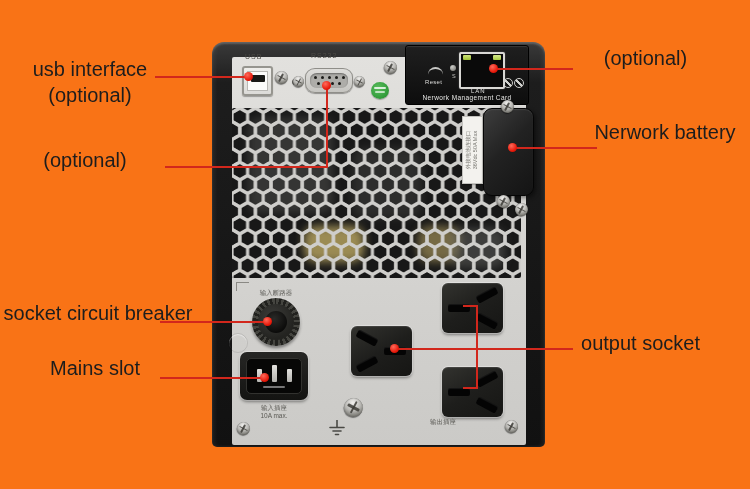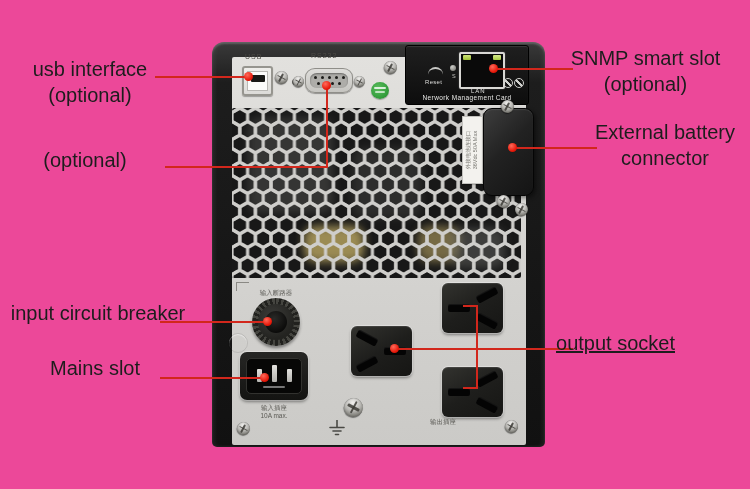--- a/index.html
+++ b/index.html
@@ -1,16 +1,16 @@
 <!DOCTYPE html>
 <html><head>
 <meta charset="utf-8">
 <style>
   html,body{margin:0;padding:0;background:#fff;}
-  #canvas{position:relative;width:750px;height:489px;background:#ec4899;overflow:hidden;
+  #canvas{position:relative;width:750px;height:489px;background:#f97316;overflow:hidden;
           font-family:"Liberation Sans",sans-serif;}
 
   
   .ann{position:absolute;font-size:20px;line-height:26px;color:#1d1d1d;text-align:center;z-index:10;}
 
   
   .rline{position:absolute;background:#d2271c;height:2px;z-index:9;}
   .rline.v{width:2px;}
   .dot{position:absolute;width:9px;height:9px;border-radius:50%;z-index:9;
        background:radial-gradient(circle at 38% 32%, #ff6a5a, #e51708 65%, #b80e04);}
@@ -268,30 +268,28 @@
   <div class="dot" style="left:390px;top:344px;"></div>
 
   <div class="ann" style="left:20px;top:56px;width:140px;">
     <div>usb interface</div>
     <div>(optional)</div>
   </div>
   <div class="ann" style="left:0px;top:147px;width:170px;">
     <div>(optional)</div>
   </div>
   <div class="ann" style="left:2px;top:300px;width:192px;">
-    <div>input circuit breaker</div>
+    <div>socket circuit breaker</div>
   </div>
   <div class="ann" style="left:20px;top:355px;width:150px;">
     <div>Mains slot</div>
   </div>
   <div class="ann" style="left:558px;top:45px;width:175px;">
-    <div>SNMP smart slot</div>
     <div>(optional)</div>
   </div>
   <div class="ann" style="left:580px;top:119px;width:170px;">
-    <div>External battery</div>
-    <div>connector</div>
-  </div>
-  <div class="ann" style="left:543px;top:330px;width:145px;text-decoration:underline;">
+    <div>Nerwork battery</div>
+  </div>
+  <div class="ann" style="left:568px;top:330px;width:145px;">
     <div>output socket</div>
   </div>
 
 </div>
 
 </body></html>

